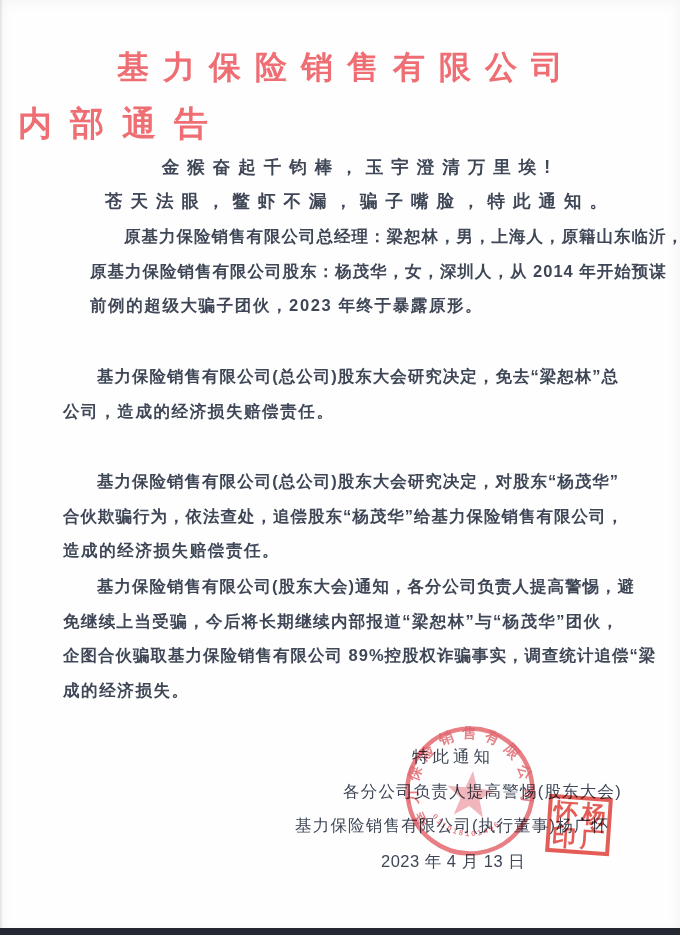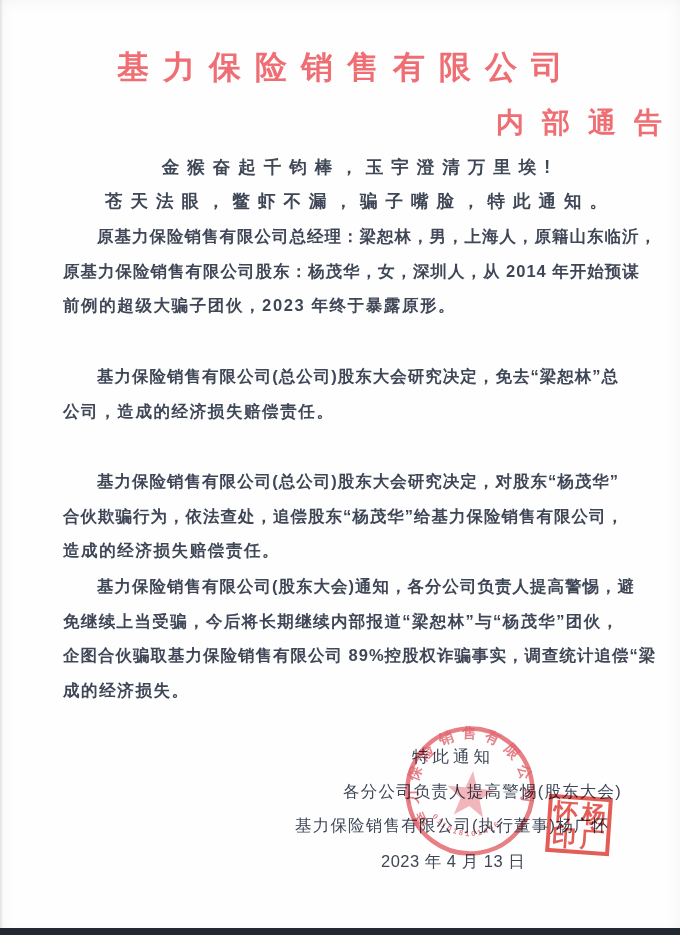--- a/index.html
+++ b/index.html
@@ -19,42 +19,42 @@
   .doc-title {
     position: absolute; top: 46px; left: 0; right: 0;
     text-align: center;
     color: #ee6e74;
     font-size: 32px; font-weight: 700;
     letter-spacing: 14px; text-indent: 14px;
     line-height: 42px;
   }
   .doc-subtitle {
     position: absolute; top: 102px; left: 0; right: 0;
-    text-align: right;
+    text-align: left;
     color: #ee6e74;
-    font-size: 28px; font-weight: 700;
+    font-size: 34px; font-weight: 700;
     letter-spacing: 18px; text-indent: 18px;
     line-height: 42px;
   }
   .slogan {
     position: absolute; left: 0; right: 0;
     text-align: center;
     color: #3f4757;
     font-size: 17.5px; font-weight: 700;
     letter-spacing: 8px; text-indent: 8px;
     line-height: 30px;
     padding-left: 32px;
   }
   .slogan-1 { top: 152px; }
   .slogan-2 { top: 186px; }
   
   .para {
     position: absolute; left: 63px; width: 556px;
   }
-  .para-1 { top: 219px; }
+  .para-1 { top: 219px; margin-left: 27px; }
   .para-2 { top: 359px; }
   .para-3 { top: 464px; }
   .para-4 { top: 569px; }
   .bline {
     font-size: 16.5px; font-weight: 700;
     color: #3f4757;
     line-height: 34.5px;
     letter-spacing: 1px;
     text-align: justify;
     text-align-last: justify;

